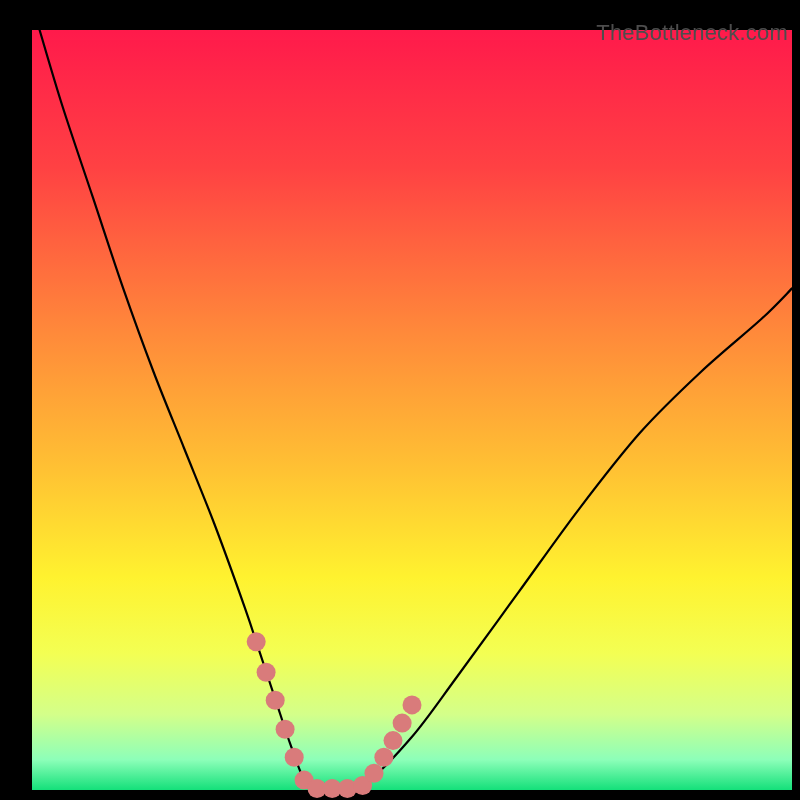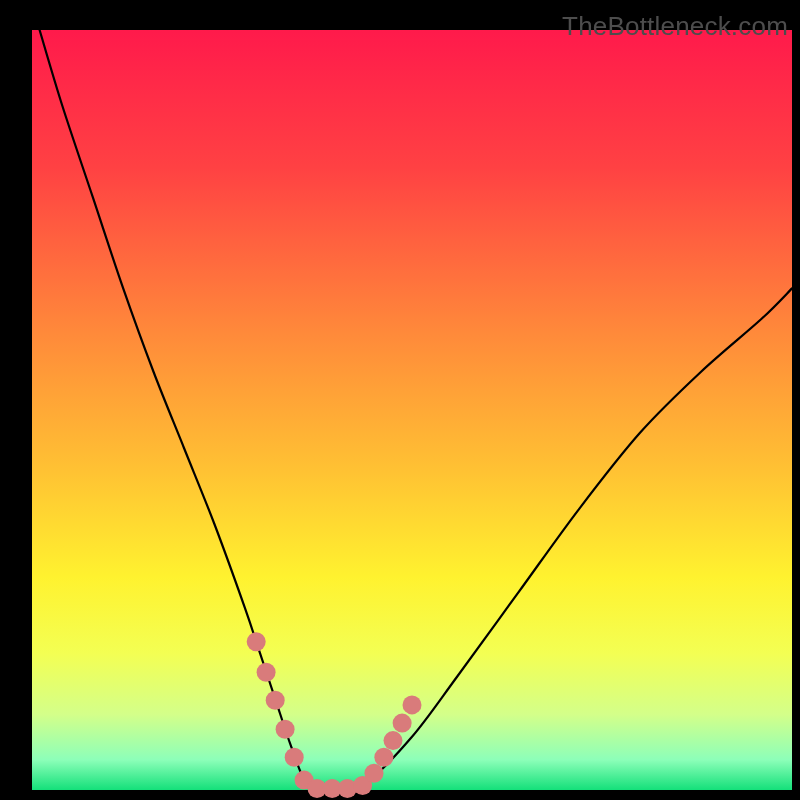--- a/index.html
+++ b/index.html
@@ -12,24 +12,24 @@
     font-family: Arial, Helvetica, sans-serif;
   }
   .stage {
     position: relative;
     width: 800px;
     height: 800px;
     background: #000;
   }
   .watermark {
     position: absolute;
-    top: 11px;
+    top: 20px;
     right: 12px;
     color: #4d4d4d;
-    font-size: 26px;
+    font-size: 22px;
     font-weight: 500;
     letter-spacing: 0.2px;
     z-index: 20;
   }
   svg {
     position: absolute;
     top: 0;
     left: 0;
   }
 </style>

